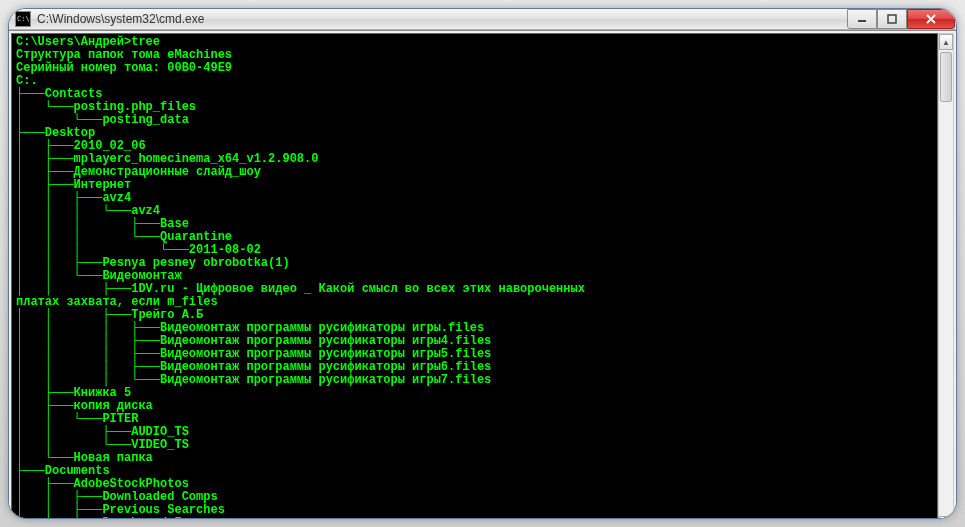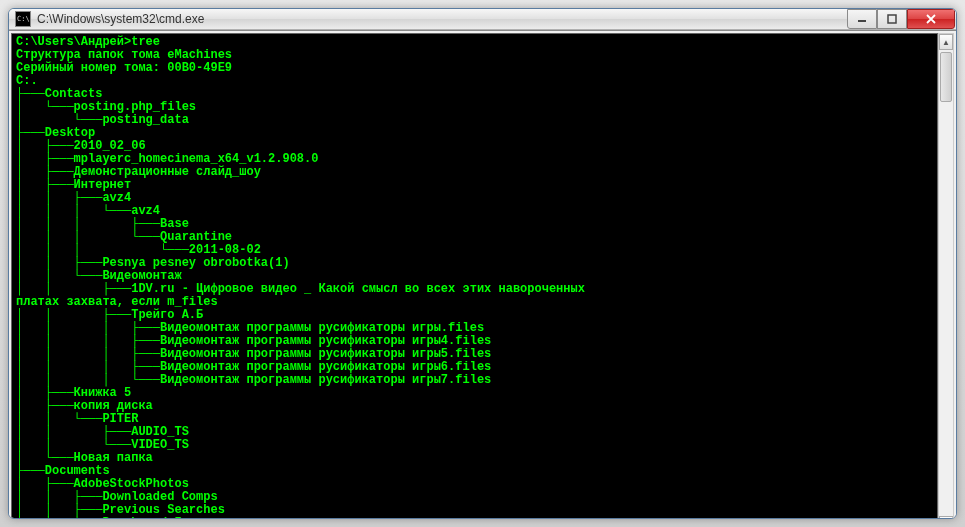--- a/index.html
+++ b/index.html
@@ -9,21 +9,21 @@
   background: linear-gradient(to bottom, #e8e8e8, #d0d0d0);
   font-family: "Segoe UI", Tahoma, sans-serif;
   padding: 8px;
   overflow: hidden;
 }
 .window {
   width: 100%;
   height: 100%;
   background: #fff;
   border: 1px solid #5a7ca0;
-  border-radius: 6px;
+  border-radius: 18px;
   box-shadow: 0 0 8px rgba(0,0,0,0.3);
   display: flex;
   flex-direction: column;
   overflow: hidden;
 }
 .titlebar {
   height: 30px;
   background: linear-gradient(to bottom, #f7f7f7, #e1e1e1 50%, #d4d4d4 50%, #ededed);
   border-bottom: 1px solid #b0b0b0;
   display: flex;

